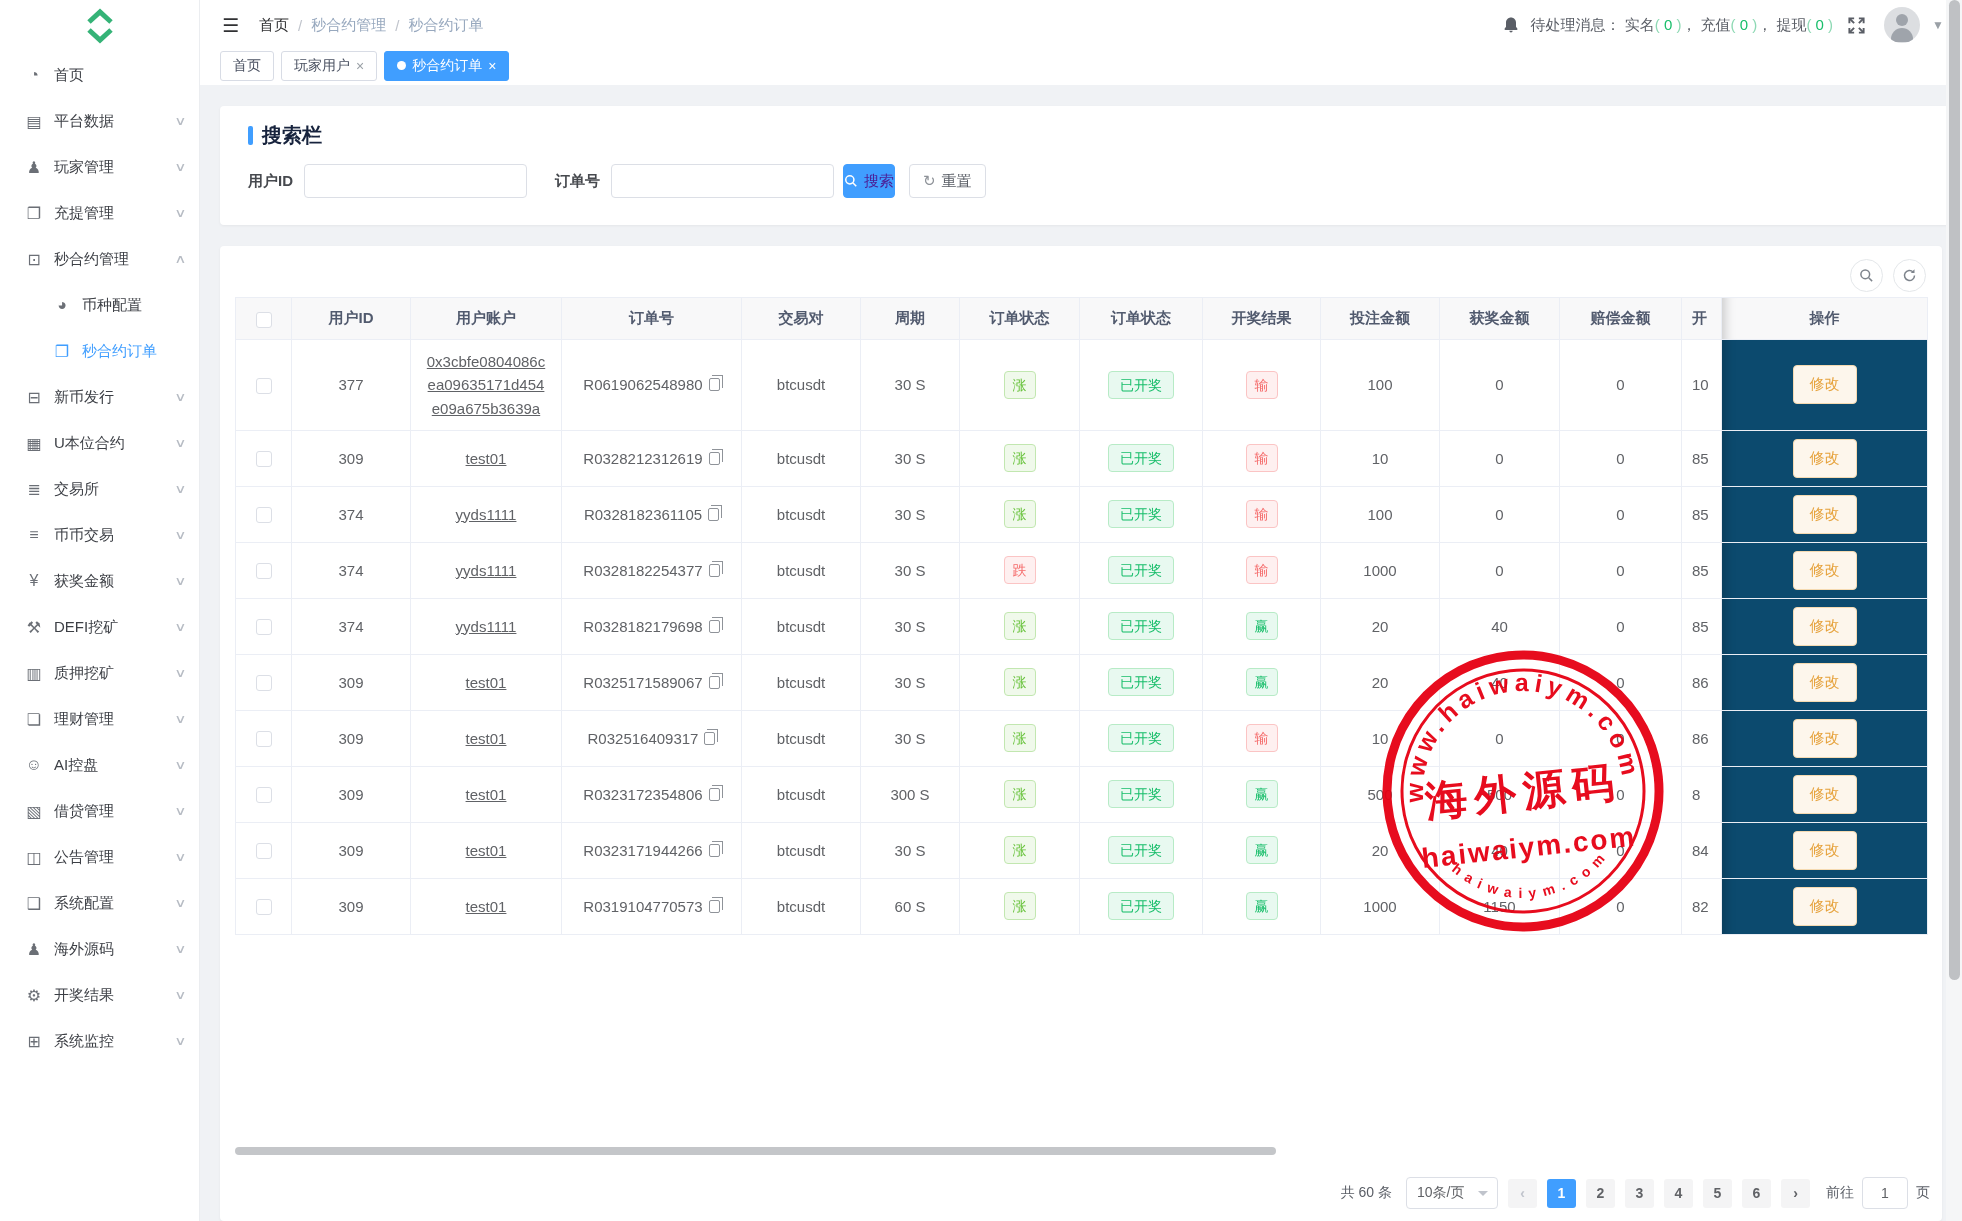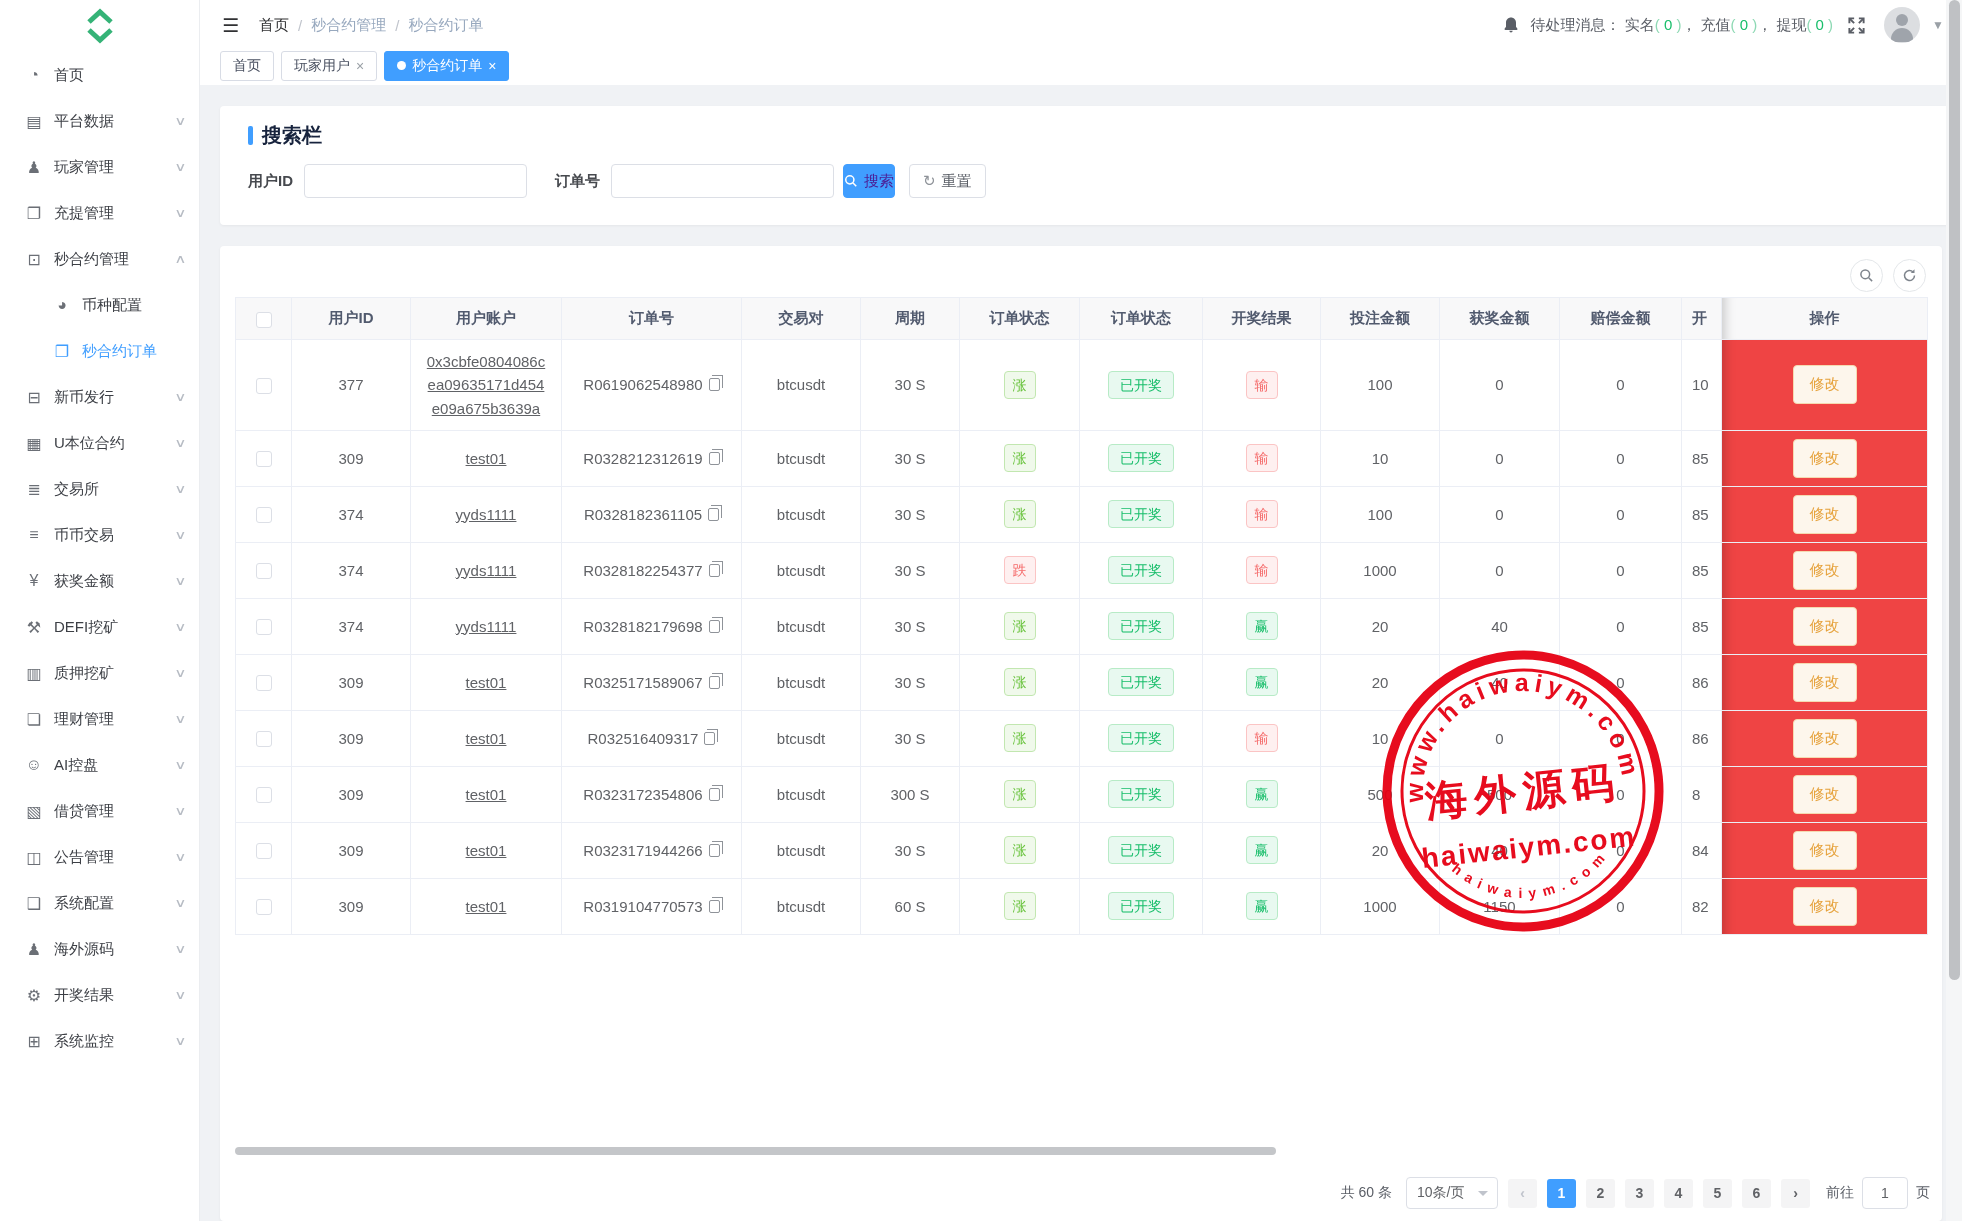--- a/index.html
+++ b/index.html
@@ -88,21 +88,21 @@
   .b-up   { color:#67c23a; background:#f0f9eb; border:1px solid #c2e7b0; }
   .b-down { color:#f56c6c; background:#fef0f0; border:1px solid #fbc4c4; }
   .b-open { color:#19be6b; background:#e8f9f0; border:1px solid #b7ebc6; padding:6px 11px; }
   .b-win  { color:#19be6b; background:#e8f9f0; border:1px solid #b7ebc6; }
   .b-lose { color:#f56c6c; background:#fef0f0; border:1px solid #fbc4c4; }
   .btn-edit { color:#e6a23c; background:#fdf6ec; border:1px solid #f5dab1; border-radius:4px;
               padding:9px 16px; font-size:15px; cursor:pointer; }
   td.col-clip { overflow:hidden; white-space:nowrap; padding:6px 0 6px 10px; text-align:left; }
   th.col-clip { overflow:hidden; white-space:nowrap; padding-left:10px; text-align:left; }
   th.col-action, td.col-action { box-shadow:inset 14px 0 12px -12px rgba(0,0,0,.22); }
-  td.col-action { background:#ef4444; }
+  td.col-action { background:#0c4a6e; }
   .hscroll { position:absolute; left:15px; top:901px; width:1041px; height:8px; background:#c4c6c9;
              border-radius:4px; cursor:pointer; }
   
   .pager { position:absolute; left:15px; right:12px; top:930px; height:34px; display:flex;
            align-items:center; justify-content:flex-end; gap:10px; font-size:14px; color:#5a5e66; }
   .total { margin-right:4px; }
   .psize { position:relative; width:92px; height:32px; border:1px solid #dcdfe6; border-radius:4px;
            display:flex; align-items:center; padding:0 24px 0 10px; color:#606266; cursor:pointer; }
   .psize::after { content:""; position:absolute; right:9px; top:13px; border:5px solid transparent;
                   border-top-color:#c0c4cc; }

